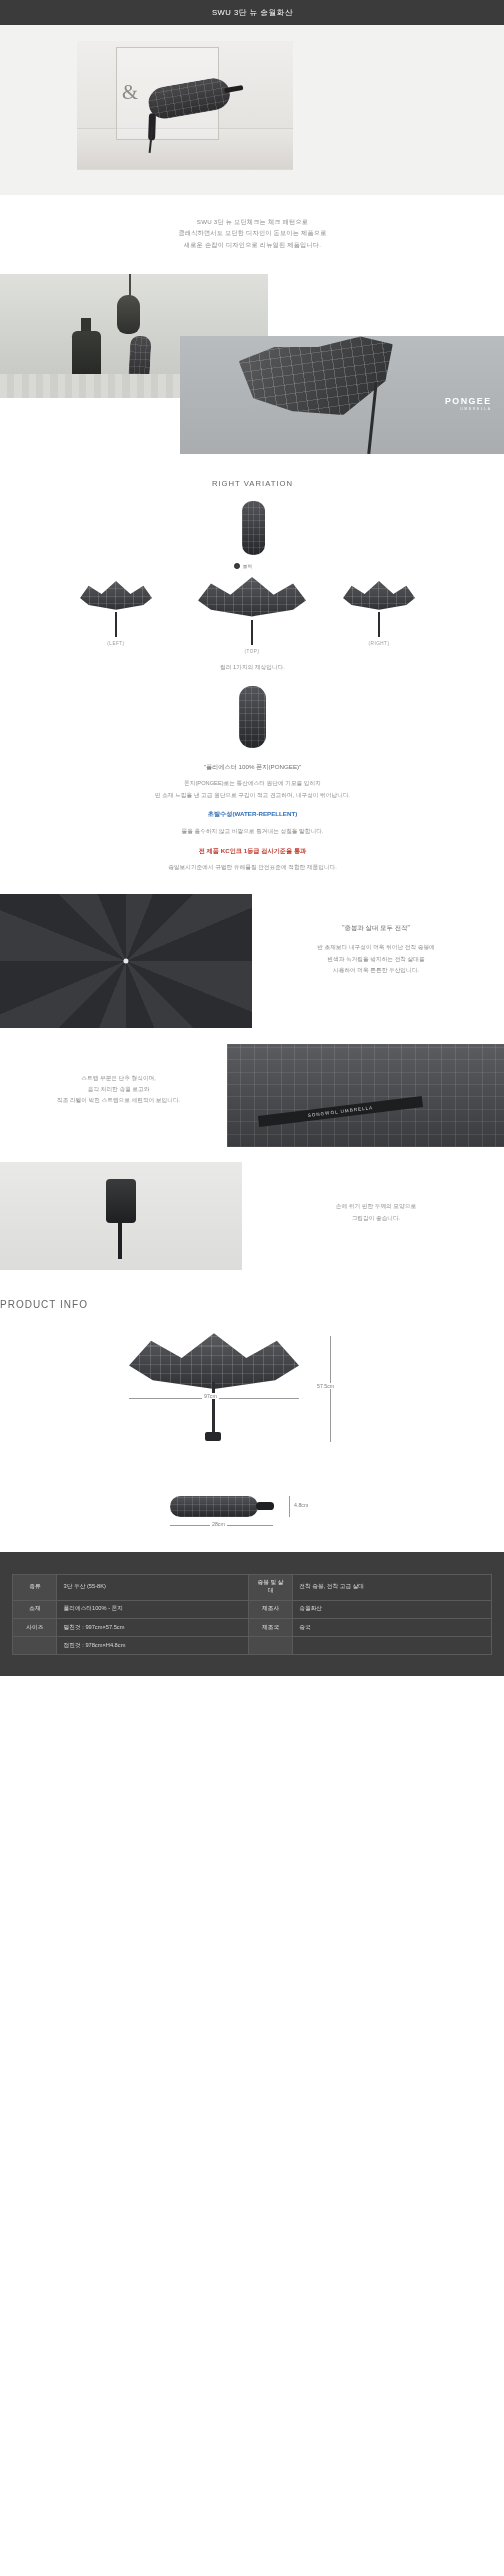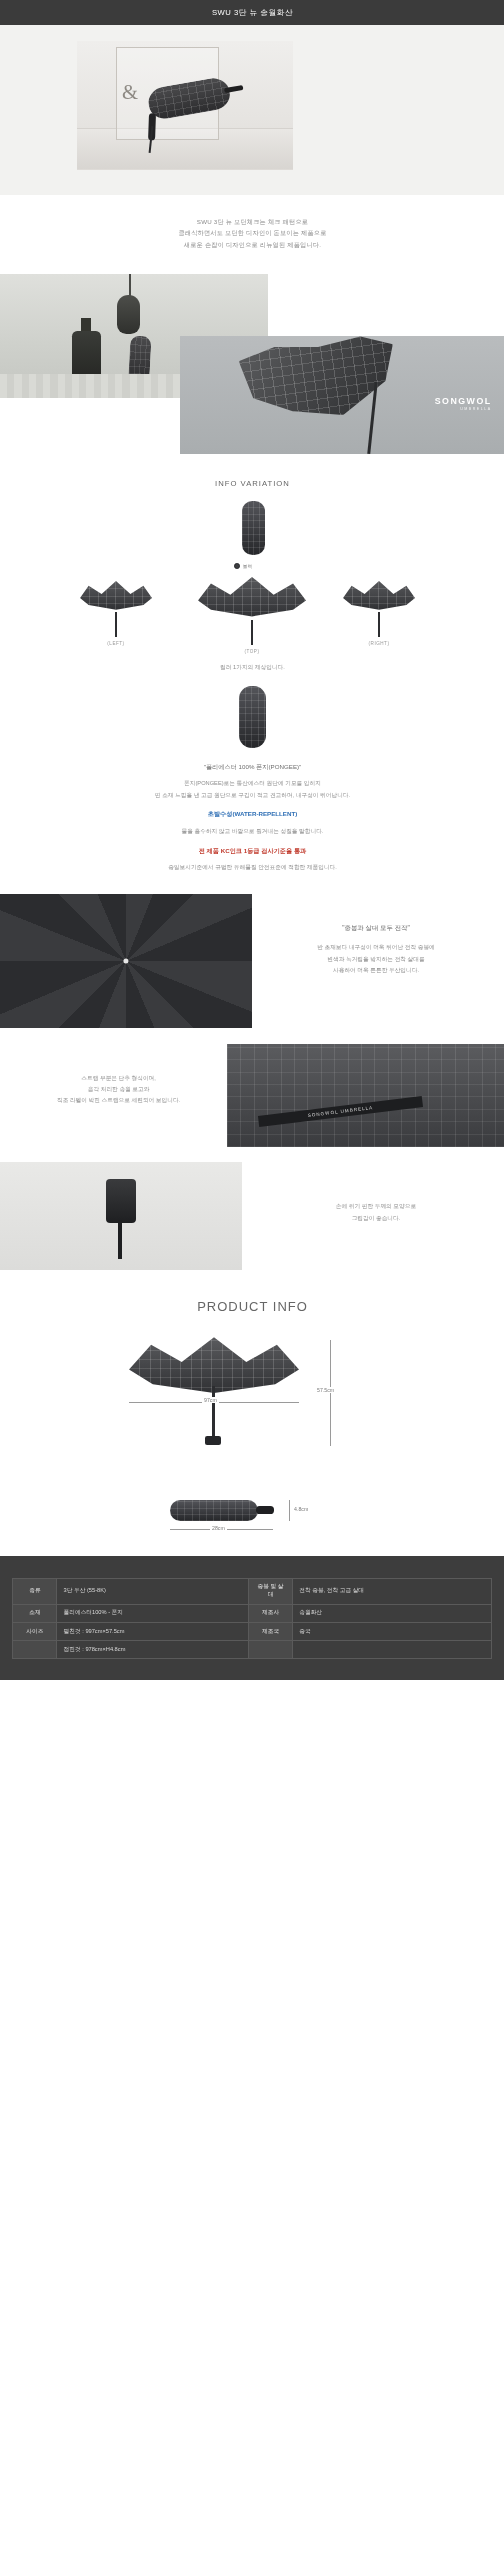--- a/index.html
+++ b/index.html
@@ -279,21 +279,21 @@
     position:absolute; left:118px; top:58px; width:4.1px; height:39px;
     background:#1e1f21;
   }
   .handle-text {
     position:absolute; left:268px; top:39px; width:216px; text-align:center;
     font-size:5.7px; line-height:2.0; color:#8c8c8c;
   }
 
   
   .pinfo-title {
-    text-align:center; font-size:13px; letter-spacing:1px; color:#666;
+    font-size:10px; letter-spacing:1px; color:#666;
     padding:29px 0 10.3px;
   }
   .diagram { position:relative; height:155px; }
   .dia-canopy {
     position:absolute; left:129px; top:10.3px; width:170px; height:62px;
     background:
       repeating-linear-gradient(90deg, rgba(255,255,255,.16) 0 1px, rgba(0,0,0,0) 1px 10.3px),
       repeating-linear-gradient(0deg, rgba(255,255,255,.12) 0 1px, rgba(0,0,0,0) 1px 9.3px),
       linear-gradient(180deg,#5c5d60,#2d2e31);
     clip-path: polygon(0% 56%, 13% 16%, 31% 44%, 50% 4%, 69% 44%, 87% 16%, 100% 56%, 86% 80%, 50% 94%, 14% 80%);
@@ -370,27 +370,27 @@
       <div class="hangbag"></div>
       <div class="bottleneck"></div>
       <div class="bottle"></div>
       <div class="umb"></div>
       <div class="stonefloor"></div>
     </div>
     <div class="pb2-right">
       <div class="canopy"></div>
       <div class="shaft"></div>
       <div class="brandmark">
-        <div class="b1">SONGWOL</div>
+        <div class="b1">PONGEE</div>
         <div class="b2">UMBRELLA</div>
       </div>
     </div>
   </div>
 
-  <div class="section-title">INFO VARIATION</div>
+  <div class="section-title">RIGHT VARIATION</div>
   <div class="colorvar">
     <div class="cv-top">
       <div class="folded"></div>
     </div>
     <div class="swatch-row">
       <span class="swatch"></span>
       <span>블랙</span>
     </div>
     <div class="cv-views">
       <div class="view" style="left:80px; top:0;">

